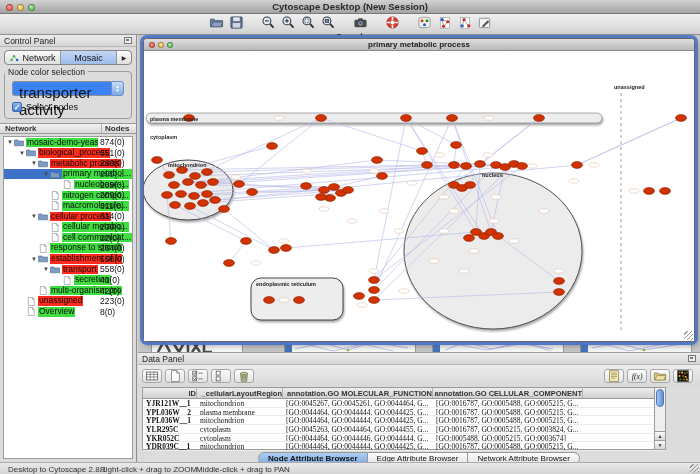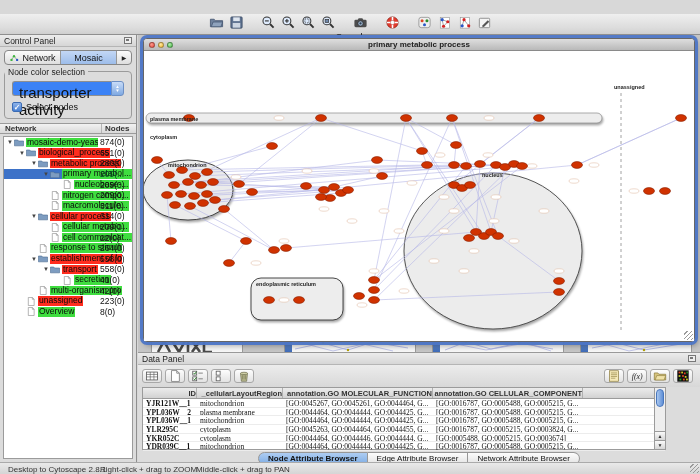--- a/index.html
+++ b/index.html
@@ -134,20 +134,28 @@
     background:linear-gradient(#fcfcfc,#e3e3e3);border:1px solid #979797;border-left:none;}
   .dp-tab:first-child{border-left:1px solid #979797;border-radius:7px 0 0 7px;text-align:center;}
   .dp-tab:last-child{border-radius:0 7px 7px 0;}
   .dp-tab.active{background:linear-gradient(#aecdf2,#7fadе4);background:linear-gradient(#aecdf2,#7fade4);font-weight:bold;}
 </style>
 </head>
 <body>
 
 <div id="app">
 
+  <div class="titlebar">
+    <div class="lights">
+      <div class="light red"></div>
+      <div class="light yellow"></div>
+      <div class="light green"></div>
+    </div>
+    <div class="title">Cytoscape Desktop (New Session)</div>
+  </div>
 
   <div class="toolbar">
     <div style="display:flex">
         <div class="tb-btn">
           <svg viewBox="0 0 16 16">
             <path d="M1.5 12.5v-8h4l1.2 1.5h7.8v6.5z" fill="#6e819c" stroke="#3d4f6b" stroke-width="0.8"></path>
             <path d="M2.5 12.5l1.8-5h10.2l-1.8 5z" fill="#8fa3bd" stroke="#3d4f6b" stroke-width="0.7"></path>
           </svg>
         </div>
         <div class="tb-btn">

